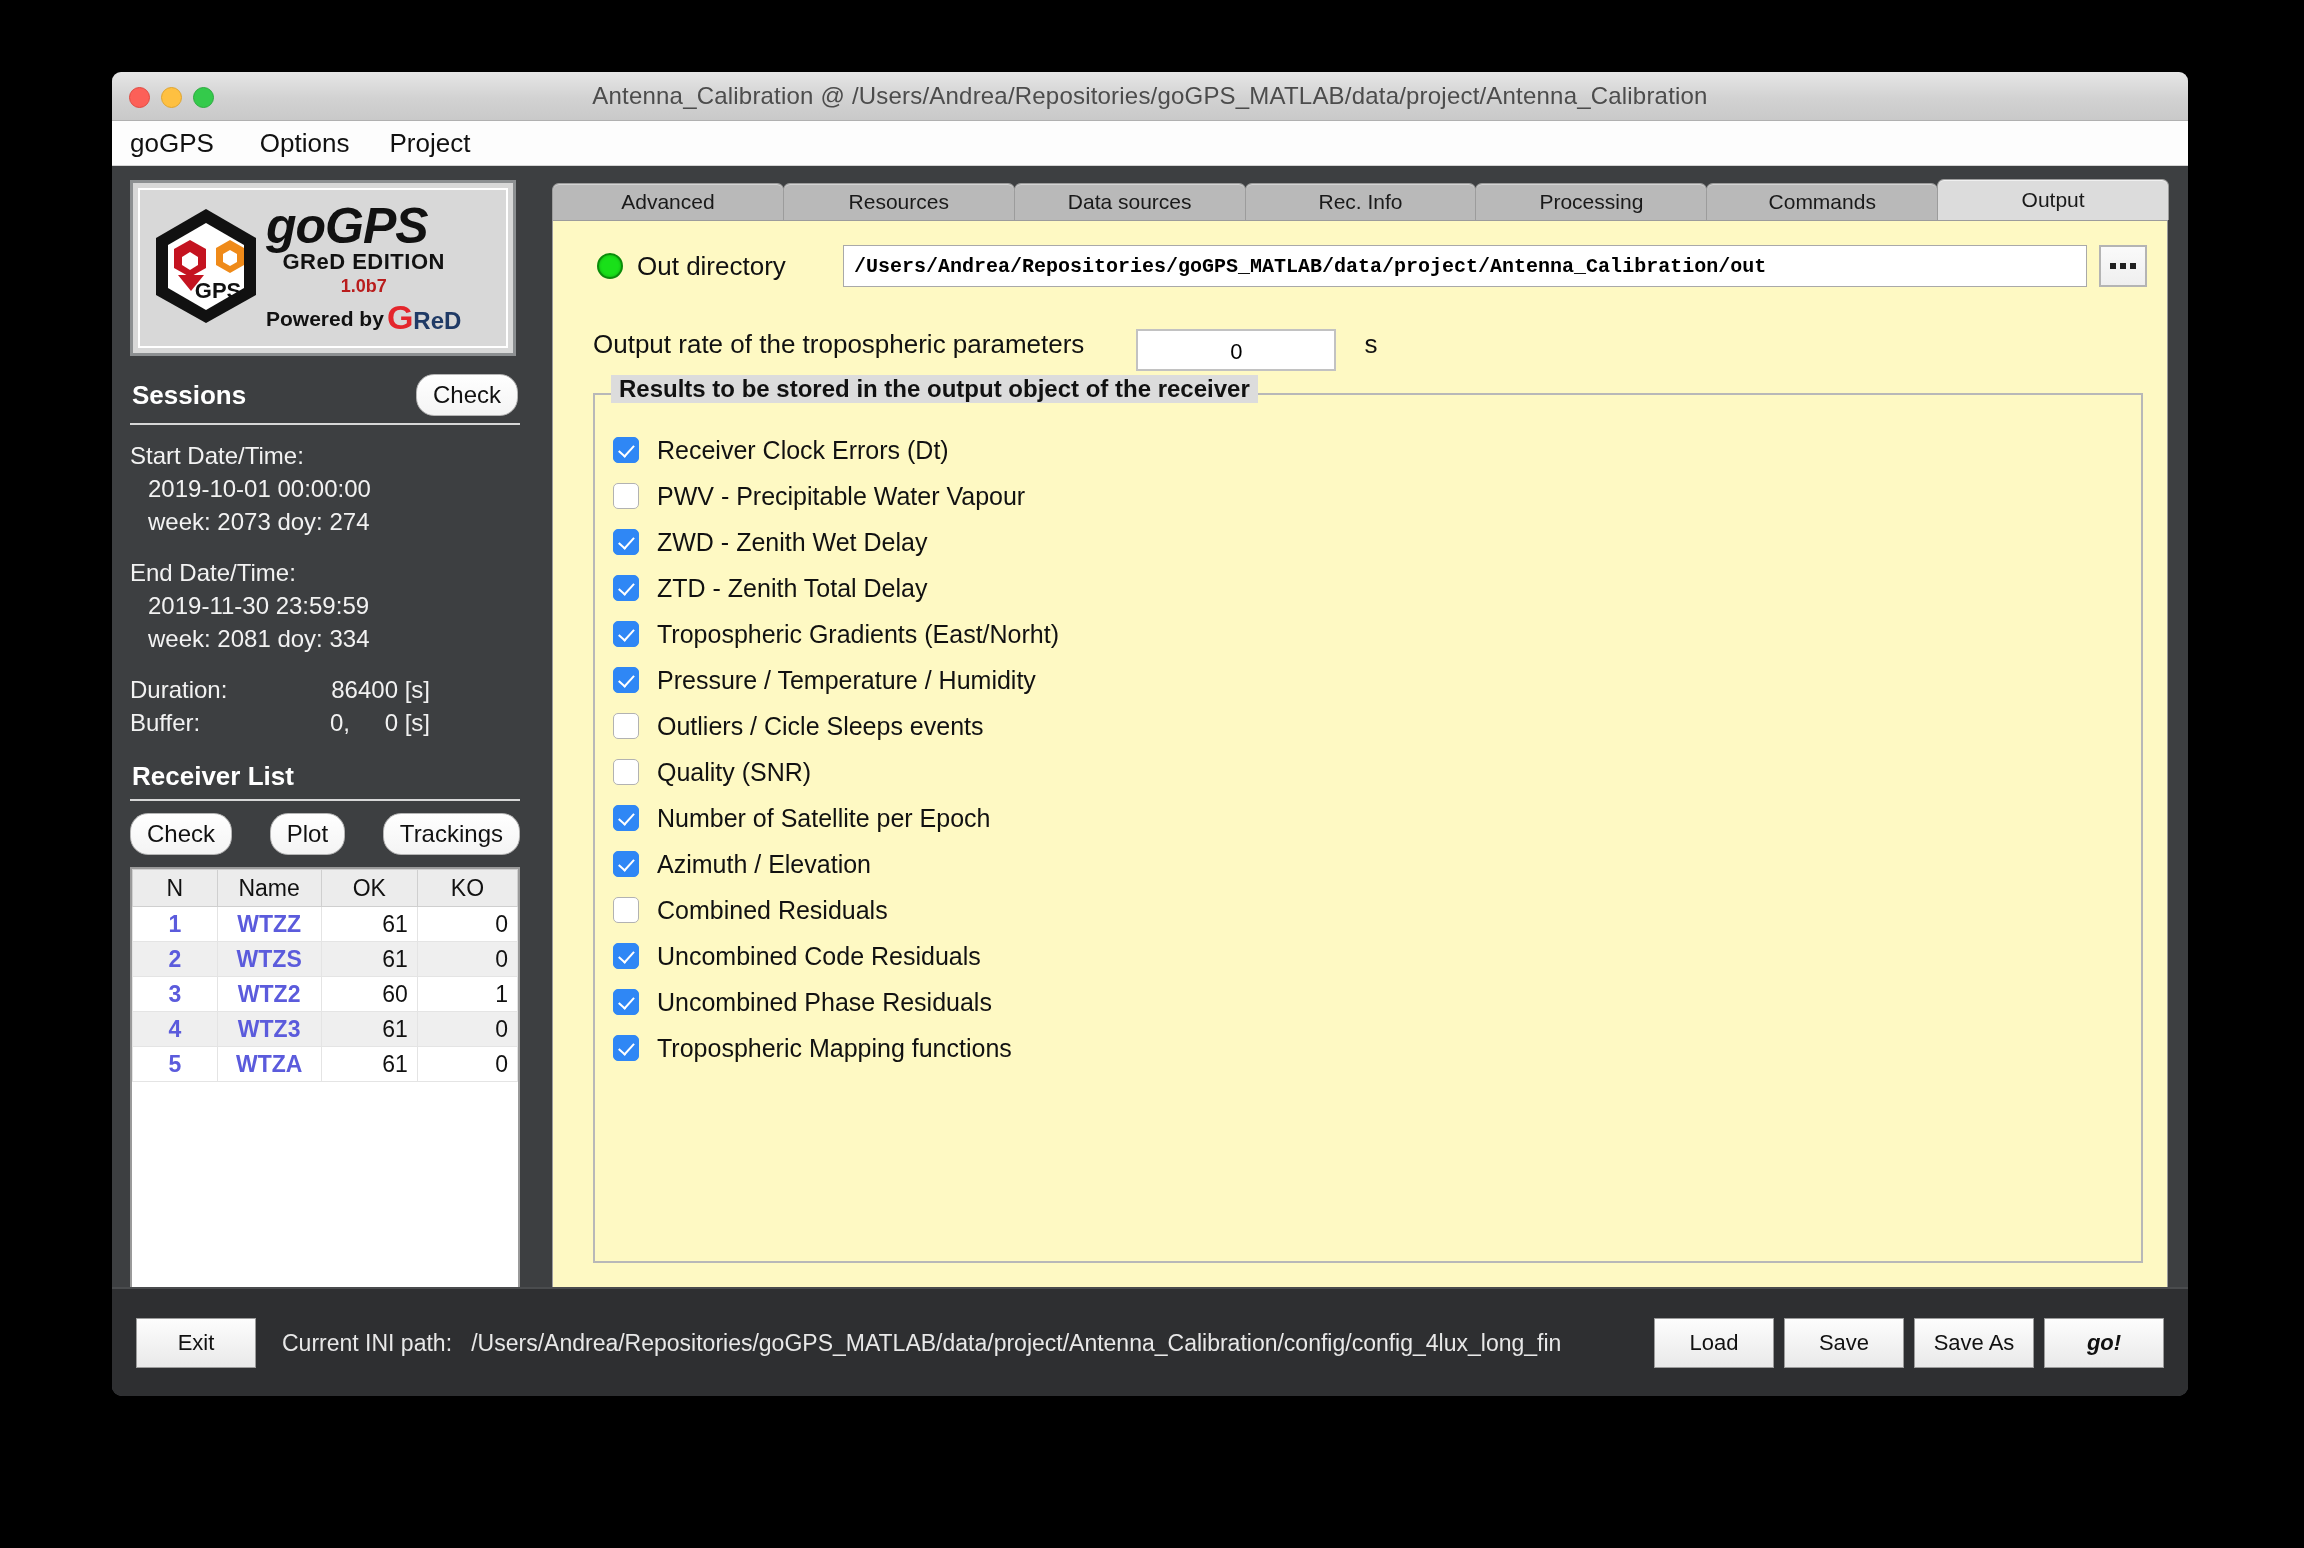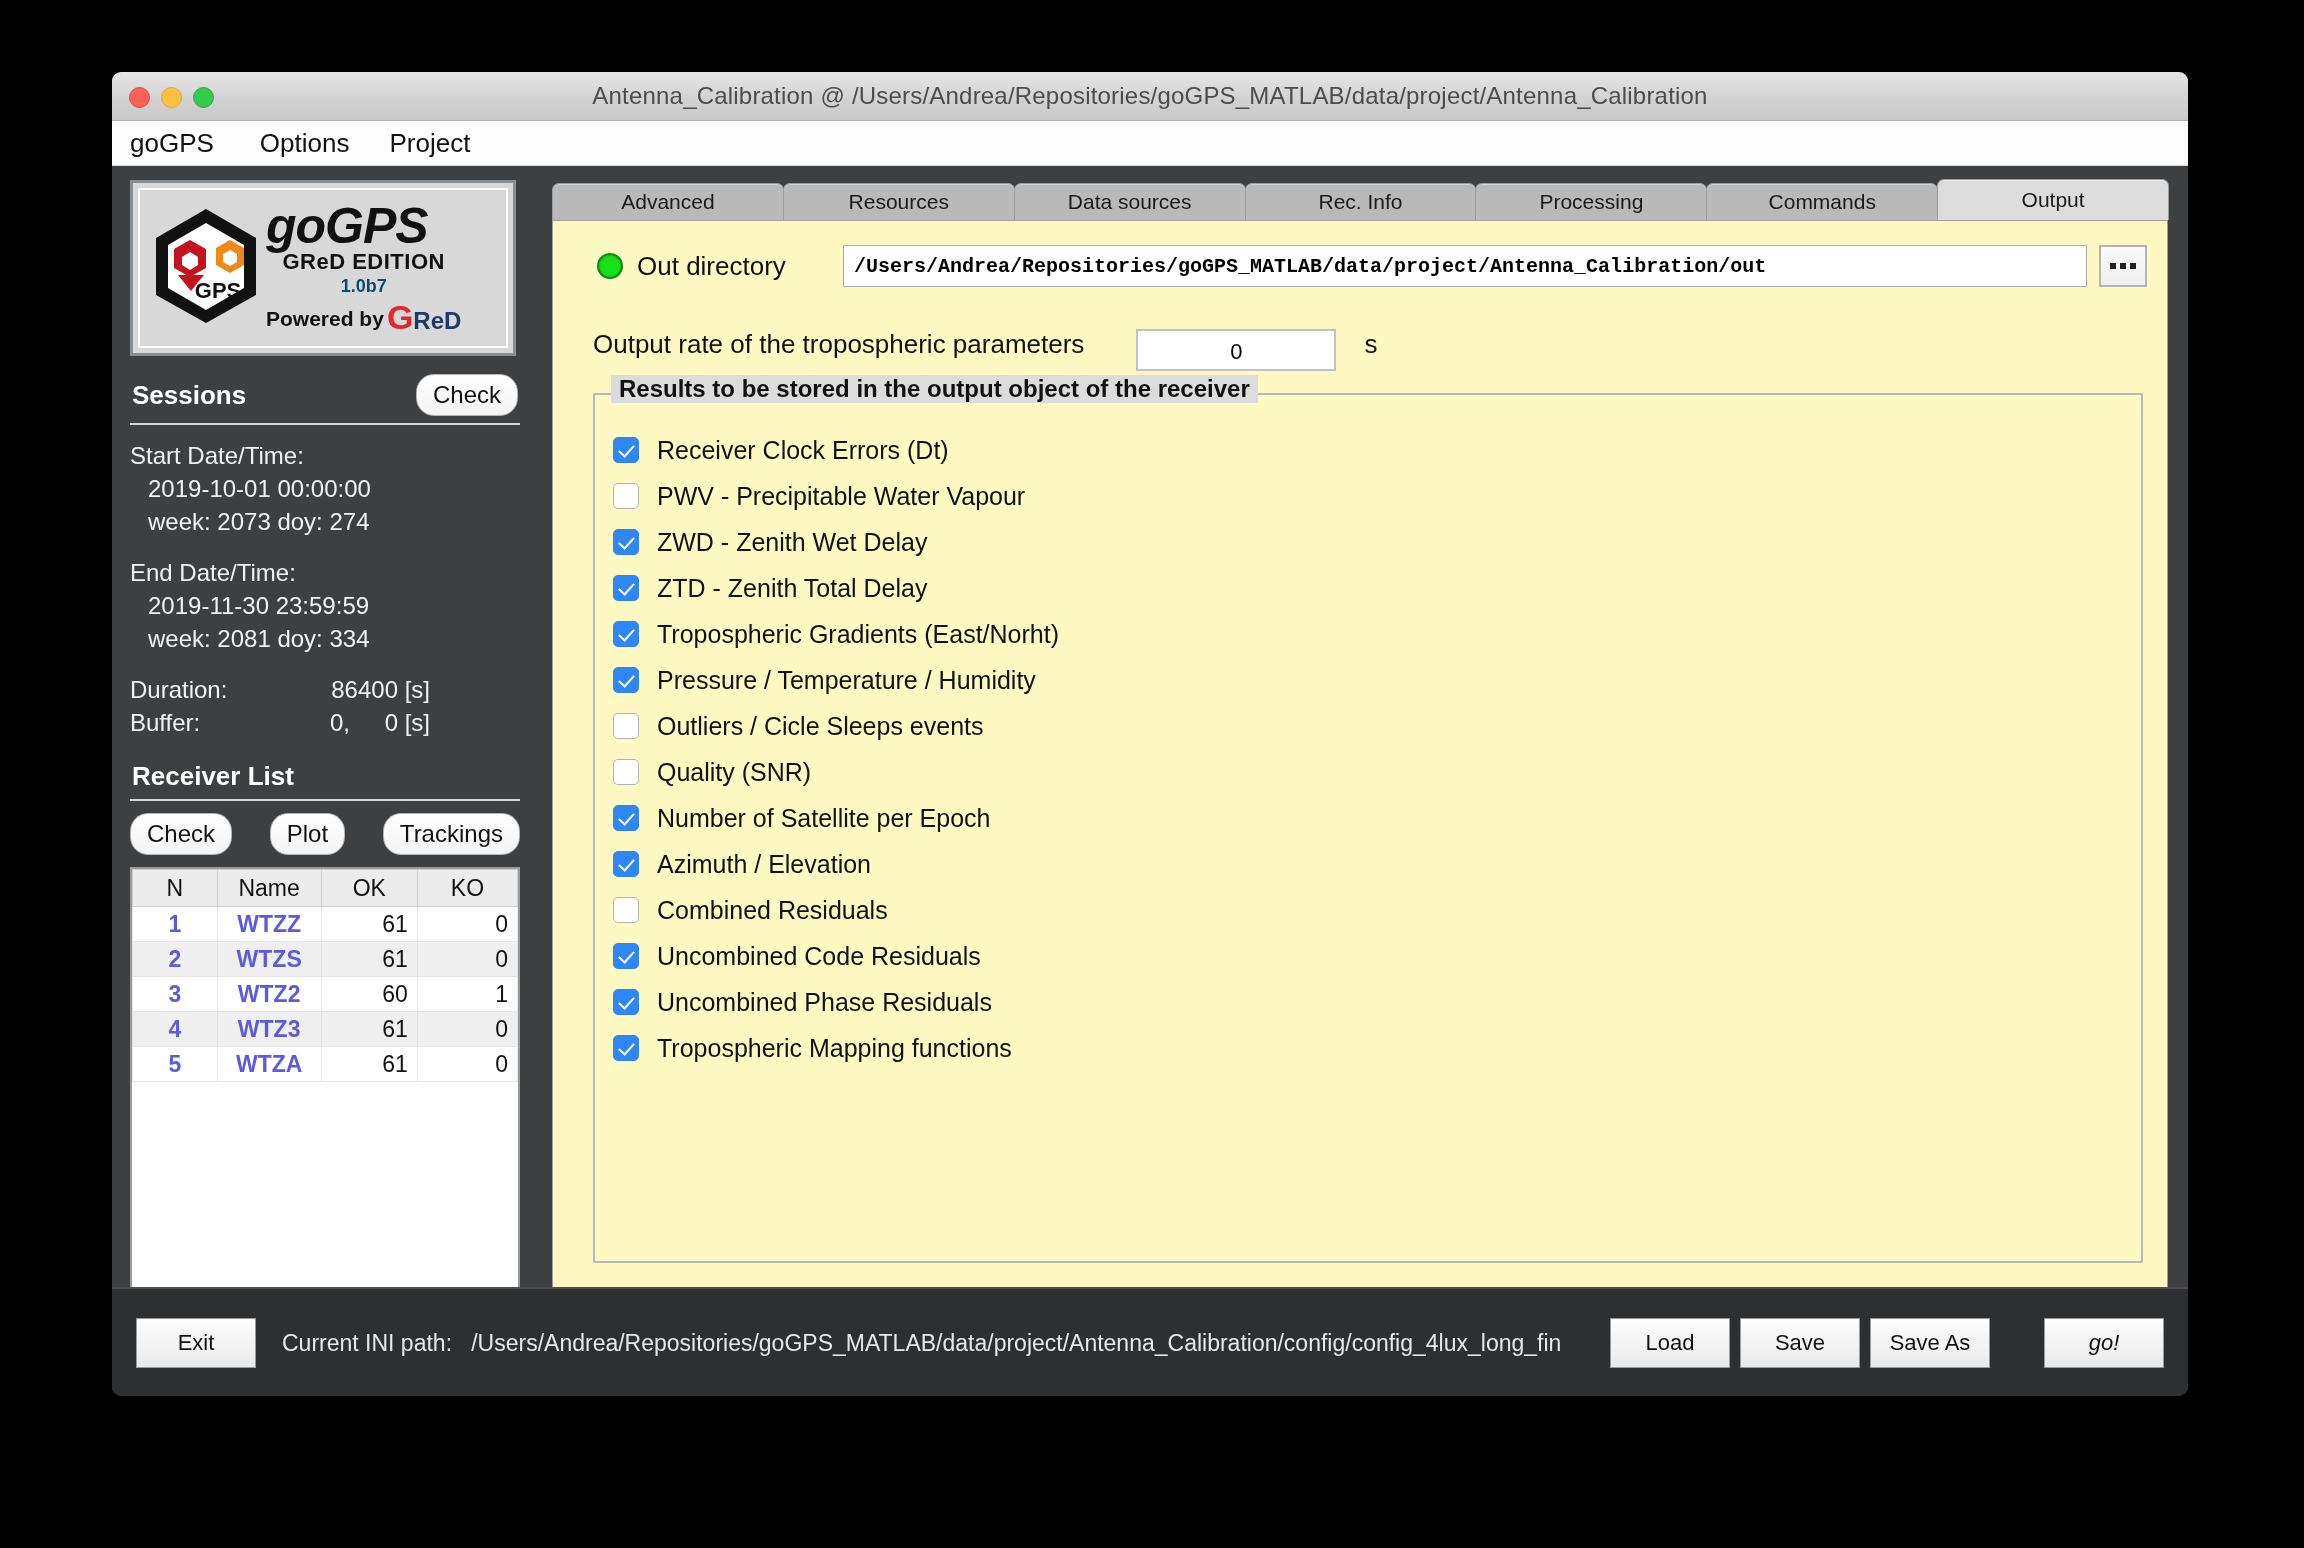--- a/index.html
+++ b/index.html
@@ -76,21 +76,21 @@
   .logo-hex { margin-left: 12px; }
   .logo-text { margin-left: 6px; }
   .go-gps-word {
     font-size: 50px; font-weight: bold; font-style: italic;
     letter-spacing: -1px; color: #111; line-height: 50px;
   }
   .gred-edition {
     font-size: 22px; font-weight: bold; color: #111;
     letter-spacing: 0.5px; margin-top: -2px; text-align: center;
   }
-  .version { font-size: 18px; font-weight: bold; color: #0c4a6e; text-align: center; margin-top: 1px;}
+  .version { font-size: 18px; font-weight: bold; color: #b91c1c; text-align: center; margin-top: 1px;}
   .powered {
     display: flex; align-items: center; justify-content: flex-end;
     margin-top: 6px; gap: 3px;
   }
   .powered-text { font-size: 21px; font-weight: bold; color: #111; }
   .gred-logo { font-size: 28px; font-weight: bold; line-height: 28px; position: relative; }
   .gred-logo .g { color: #e4262c; font-size: 34px; }
   .gred-logo .red { color: #1f3a66; font-size: 24px; }
 
   .panel-head {
@@ -272,21 +272,21 @@
   }
   .foot-btns { display: flex; gap: 10px; }
   .foot-btn {
     width: 118px; height: 48px;
     background: linear-gradient(to bottom,#fdfdfd,#e9e9e9);
     border: 1px solid #9b9b9b;
     font-size: 22px; color: #111;
     display: flex; align-items: center; justify-content: center;
     cursor: pointer;
   }
-  .foot-btn.go { font-weight: normal; font-style: italic; margin-left: 44px; }
+  .foot-btn.go { font-weight: bold; font-style: italic; }
 </style>
 </head>
 <body>
 
 <div id="root">
   <div class="window">
 
     <div class="titlebar">
       <div class="traffic">
         <span class="dot red"></span>

